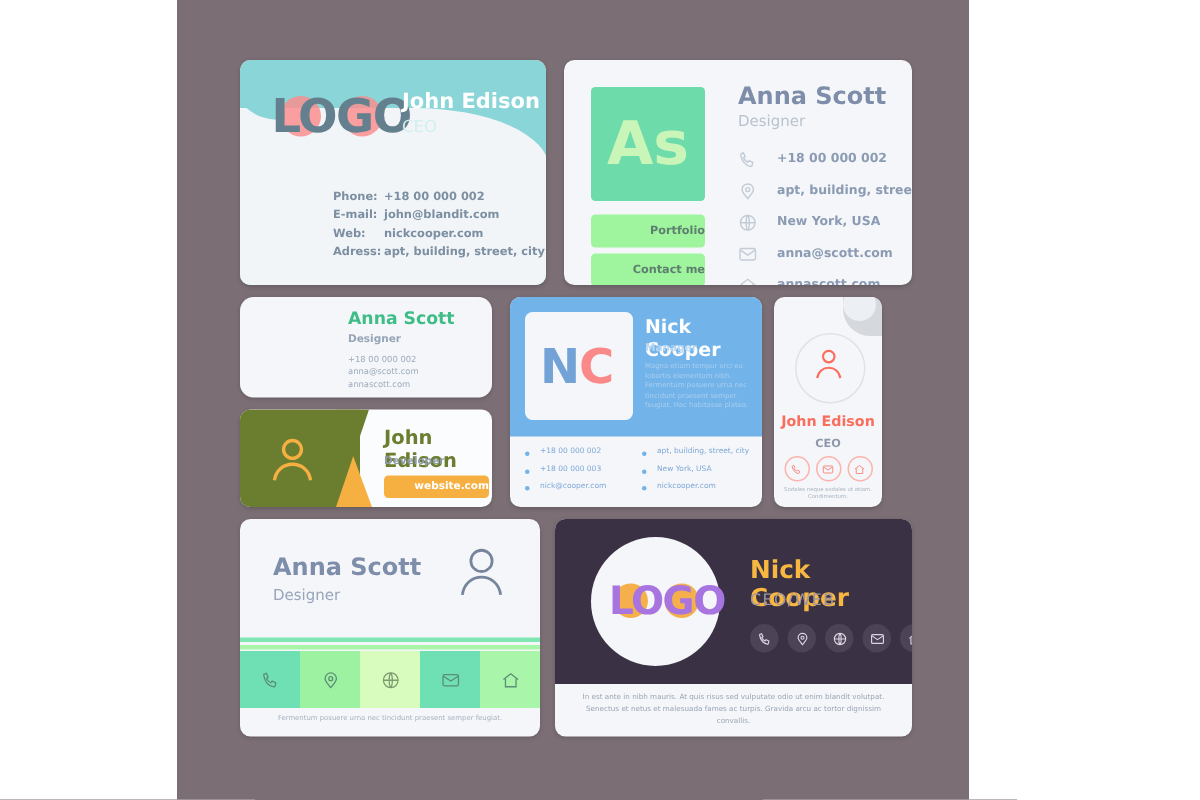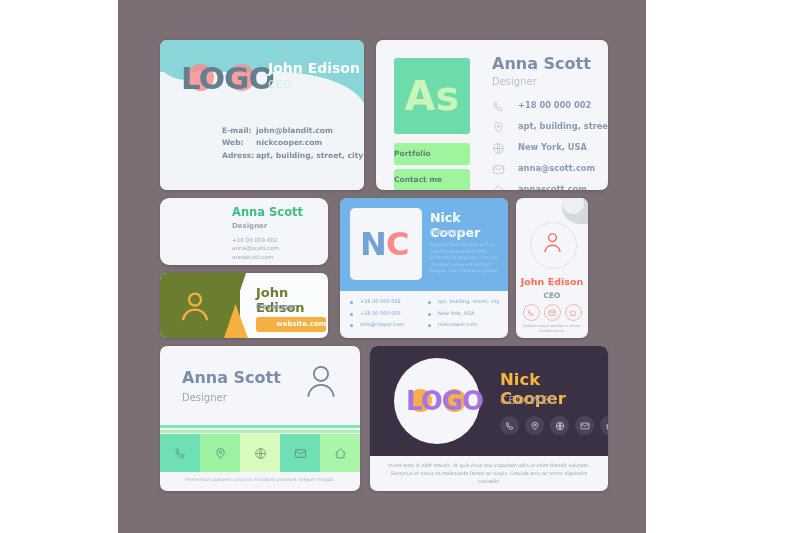--- a/index.html
+++ b/index.html
@@ -47,21 +47,21 @@
   #card1 .rl{position:absolute;left:108px;top:38px;font-size:11px;color:#d2eff0;}
   #card1 .rows{position:absolute;left:62px;top:85px;font-size:7.6px;color:#7c8fa2;line-height:12.3px;font-weight:bold;}
   #card1 .rows .r{white-space:nowrap;}
   #card1 .rows .lb{display:inline-block;width:34px;}
 
   
   #card2{left:258px;top:40px;width:232px;height:150px;background:#f4f6f9;}
   #card2 .sq{position:absolute;left:18px;top:18px;width:76px;height:76px;background:#6ddcaa;border-radius:3px;}
   #card2 .sq span{position:absolute;left:0;right:0;top:16px;text-align:center;font-size:40px;font-weight:bold;color:#c9f5b9;line-height:44px;}
   #card2 .btn{position:absolute;left:18px;width:76px;height:22px;background:#9ef59e;border-radius:3px;
-     font-size:7.5px;color:#5e7f6e;font-weight:bold;text-align:left;line-height:22px;}
+     font-size:7.5px;color:#5e7f6e;font-weight:bold;text-align:right;line-height:22px;}
   #card2 .btn.b1{top:103px;}
   #card2 .btn.b2{top:129px;}
   #card2 .nm{position:absolute;left:116px;top:14px;font-size:16px;font-weight:bold;color:#7d8daa;}
   #card2 .rl{position:absolute;left:116px;top:36px;font-size:10px;color:#b9c3d0;}
   #card2 .clist{position:absolute;left:116px;top:58px;}
   #card2 .crow{position:relative;height:21px;}
   #card2 .crow .ic{position:absolute;left:0;top:2px;width:13px;height:13px;color:#c2cbd6;}
   #card2 .crow .tx{position:absolute;left:26px;top:2px;font-size:8.3px;color:#8b9bb3;font-weight:bold;white-space:nowrap;}
 
   
@@ -152,20 +152,21 @@
     <div class="teal"></div>
     <div class="curve"></div>
     <div class="c1-logo">
       <div class="blob1"></div>
       <div class="blob2"></div>
       <div class="word">LOGO</div>
     </div>
     <div class="nm">John Edison</div>
     <div class="rl">CEO</div>
     <div class="rows">
+      <div class="r"><span class="lb">Phone:</span><span>+18 00 000 002</span></div>
       <div class="r"><span class="lb">E-mail:</span><span>john@blandit.com</span></div>
       <div class="r"><span class="lb">Web:</span><span>nickcooper.com</span></div>
       <div class="r"><span class="lb">Adress:</span><span>apt, building, street, city</span></div>
     </div>
   </div>
 
   <div class="card" id="card2">
     <div class="sq">
       <span>As</span>
     </div>

